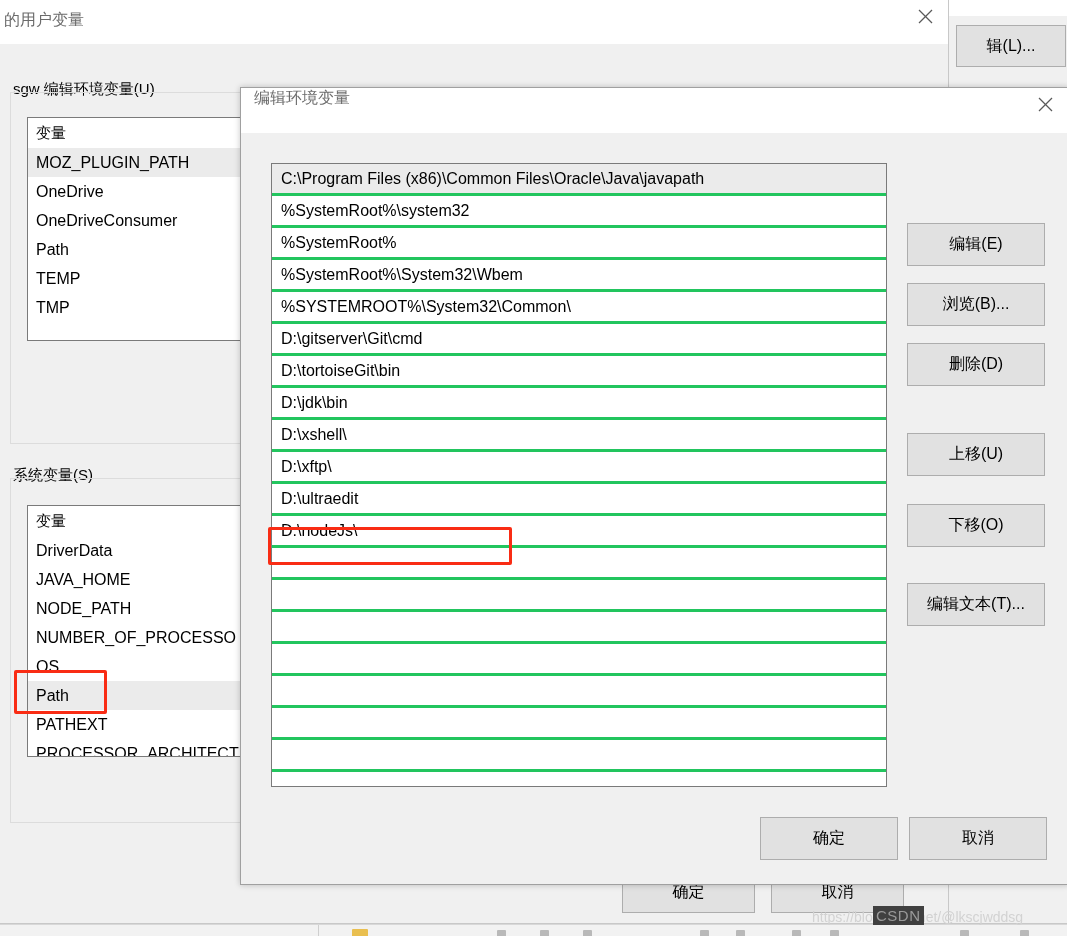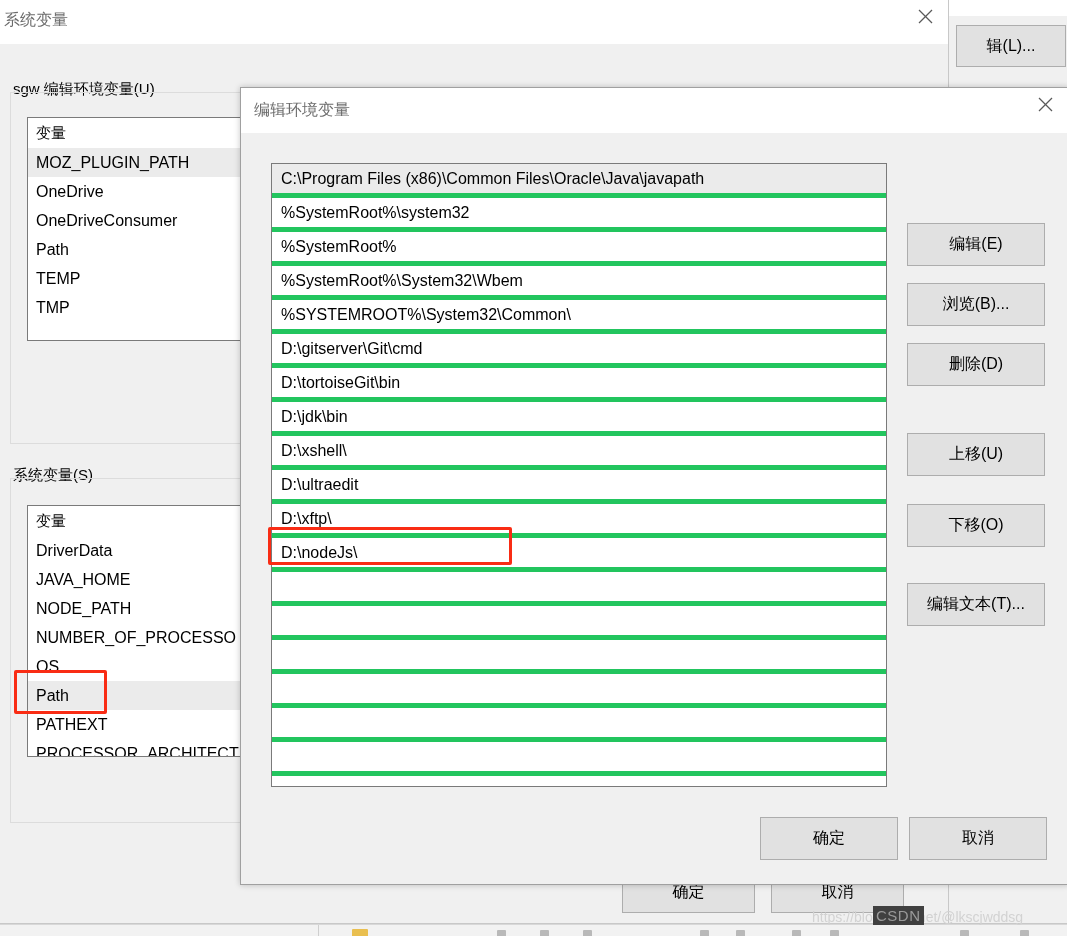--- a/index.html
+++ b/index.html
@@ -148,21 +148,21 @@
     box-shadow: 0 0 6px rgba(0,0,0,0.22);
   }
   #edit-titlebar {
     position: absolute;
     left: 0; top: 0;
     width: 827px; height: 45px;
     background: #ffffff;
   }
   #edit-title-text {
     position: absolute;
-    left: 13px; top: 12px;
+    left: 13px; top: 0;
     font-size: 16px;
     color: #6b6b6b;
     white-space: nowrap;
   }
   #edit-close {
     position: absolute;
     right: 0; top: 0;
     width: 46px; height: 32px;
     display: flex; align-items: center; justify-content: center;
     color: #5a5a5a;
@@ -175,21 +175,21 @@
     background: #ffffff;
     border: 1px solid #7a7a7a;
     overflow: hidden;
   }
   .path-row {
     height: 29px;
     line-height: 29px;
     padding-left: 9px;
     font-size: 16px;
     white-space: nowrap;
-    border-bottom: 5px solid #22c55e;
+    border-bottom: 3px solid #22c55e;
     color: #000;
   }
   .path-row.sel { background: #ebebeb; }
   .path-row.empty { color: transparent; }
 
   .dlg-btn {
     position: absolute;
     left: 666px;
     width: 136px;
     height: 41px;
@@ -261,21 +261,21 @@
     width: 1px; height: 12px;
     background: #cfcfcf;
   }
 </style>
 </head>
 <body>
 
 <div id="bg-window">
 
   <div id="bg-titlebar">
-    <div id="bg-title-text">系统变量</div>
+    <div id="bg-title-text">的用户变量</div>
     <div id="bg-close">
       <svg width="15" height="15" viewBox="0 0 15 15" aria-hidden="true">
         <line x1="1" y1="1" x2="14" y2="14" stroke="#5a5a5a" stroke-width="1.2"></line>
         <line x1="14" y1="1" x2="1" y2="14" stroke="#5a5a5a" stroke-width="1.2"></line>
       </svg>
     </div>
   </div>
 
   <div class="group-label" style="left:10px; top:80px;">sgw 编辑环境变量(U)</div>
   <div class="group-box" style="left:10px; top:92px; width:926px; height:350px;"></div>
@@ -330,22 +330,22 @@
   <div id="path-list">
     <div class="path-row sel">C:\Program Files (x86)\Common Files\Oracle\Java\javapath</div>
     <div class="path-row">%SystemRoot%\system32</div>
     <div class="path-row">%SystemRoot%</div>
     <div class="path-row">%SystemRoot%\System32\Wbem</div>
     <div class="path-row">%SYSTEMROOT%\System32\Common\</div>
     <div class="path-row">D:\gitserver\Git\cmd</div>
     <div class="path-row">D:\tortoiseGit\bin</div>
     <div class="path-row">D:\jdk\bin</div>
     <div class="path-row">D:\xshell\</div>
+    <div class="path-row">D:\xftp\</div>
     <div class="path-row">D:\ultraedit</div>
-    <div class="path-row">D:\xftp\</div>
     <div class="path-row">D:\nodeJs\</div>
     <div class="path-row empty">&nbsp;</div>
     <div class="path-row empty">&nbsp;</div>
     <div class="path-row empty">&nbsp;</div>
     <div class="path-row empty">&nbsp;</div>
     <div class="path-row empty">&nbsp;</div>
     <div class="path-row empty">&nbsp;</div>
     <div class="path-row empty">&nbsp;</div>
 
   </div>

